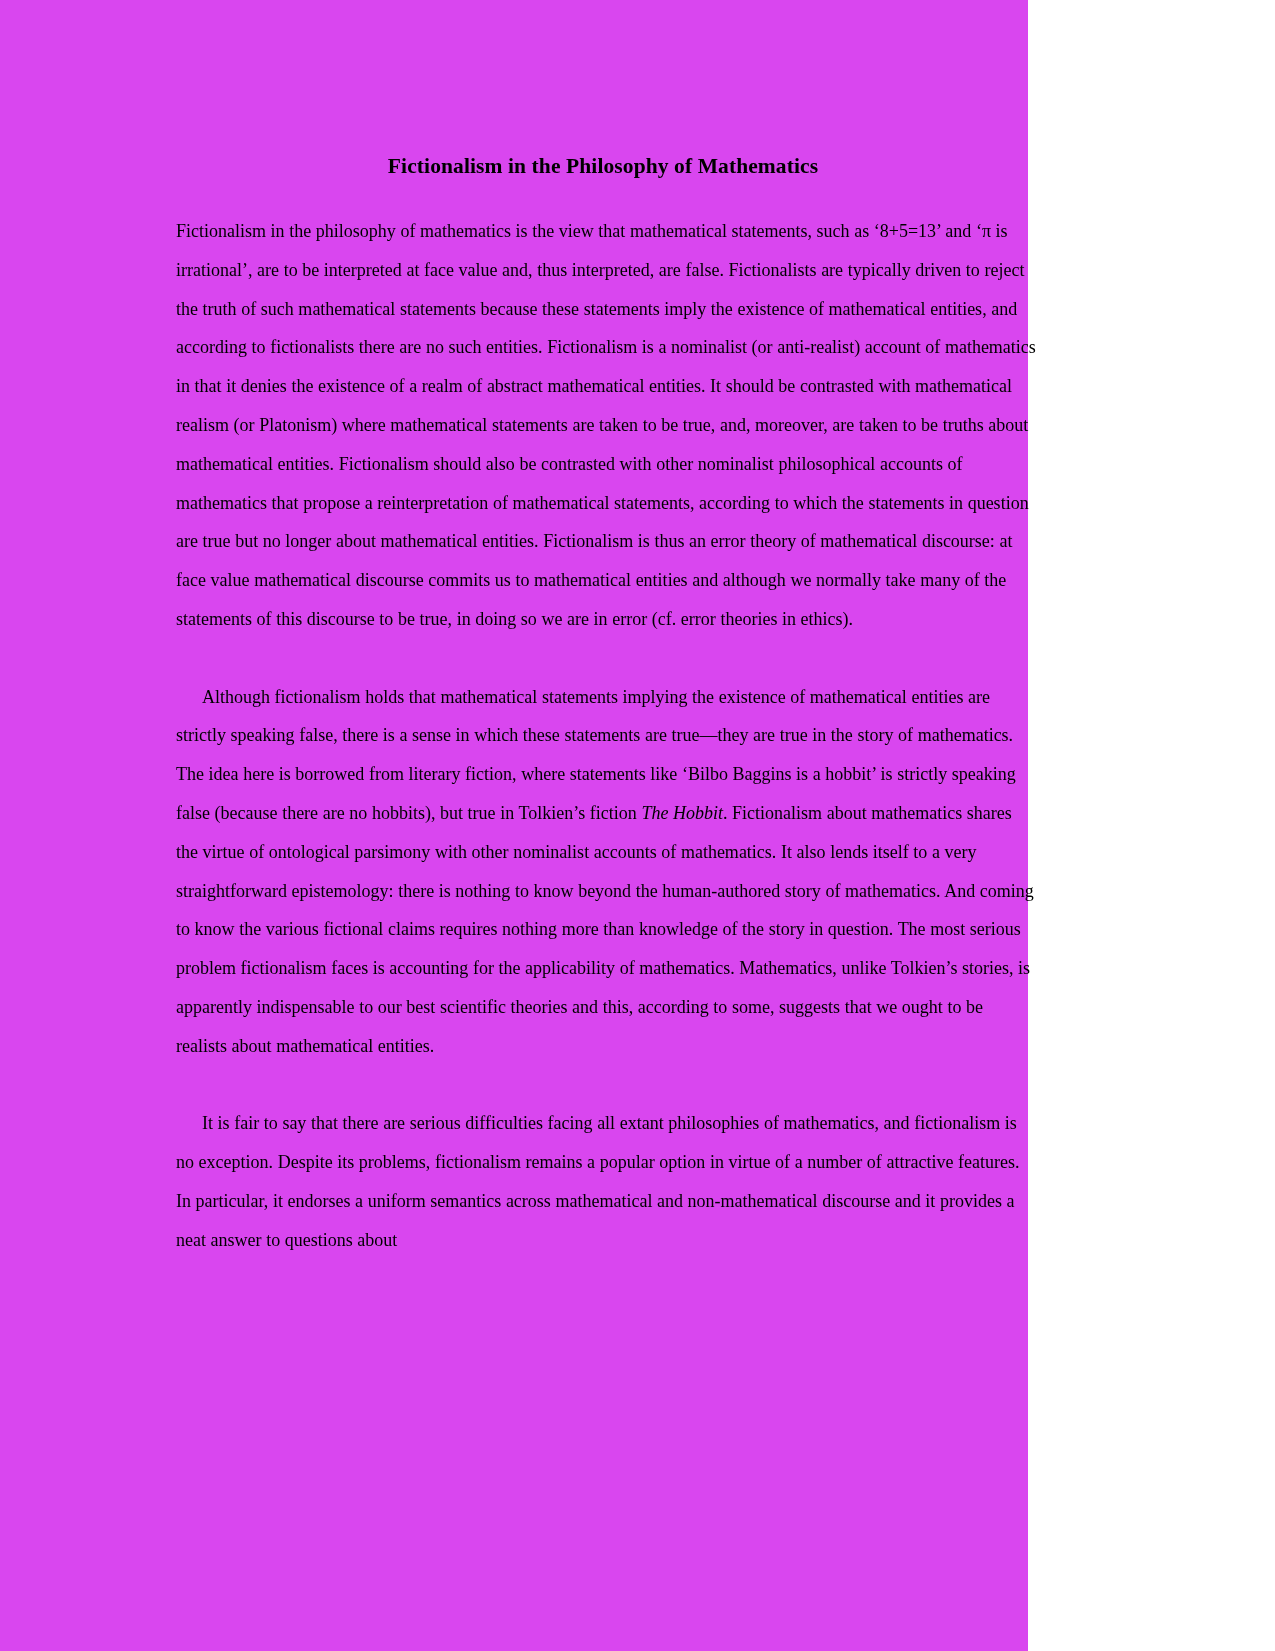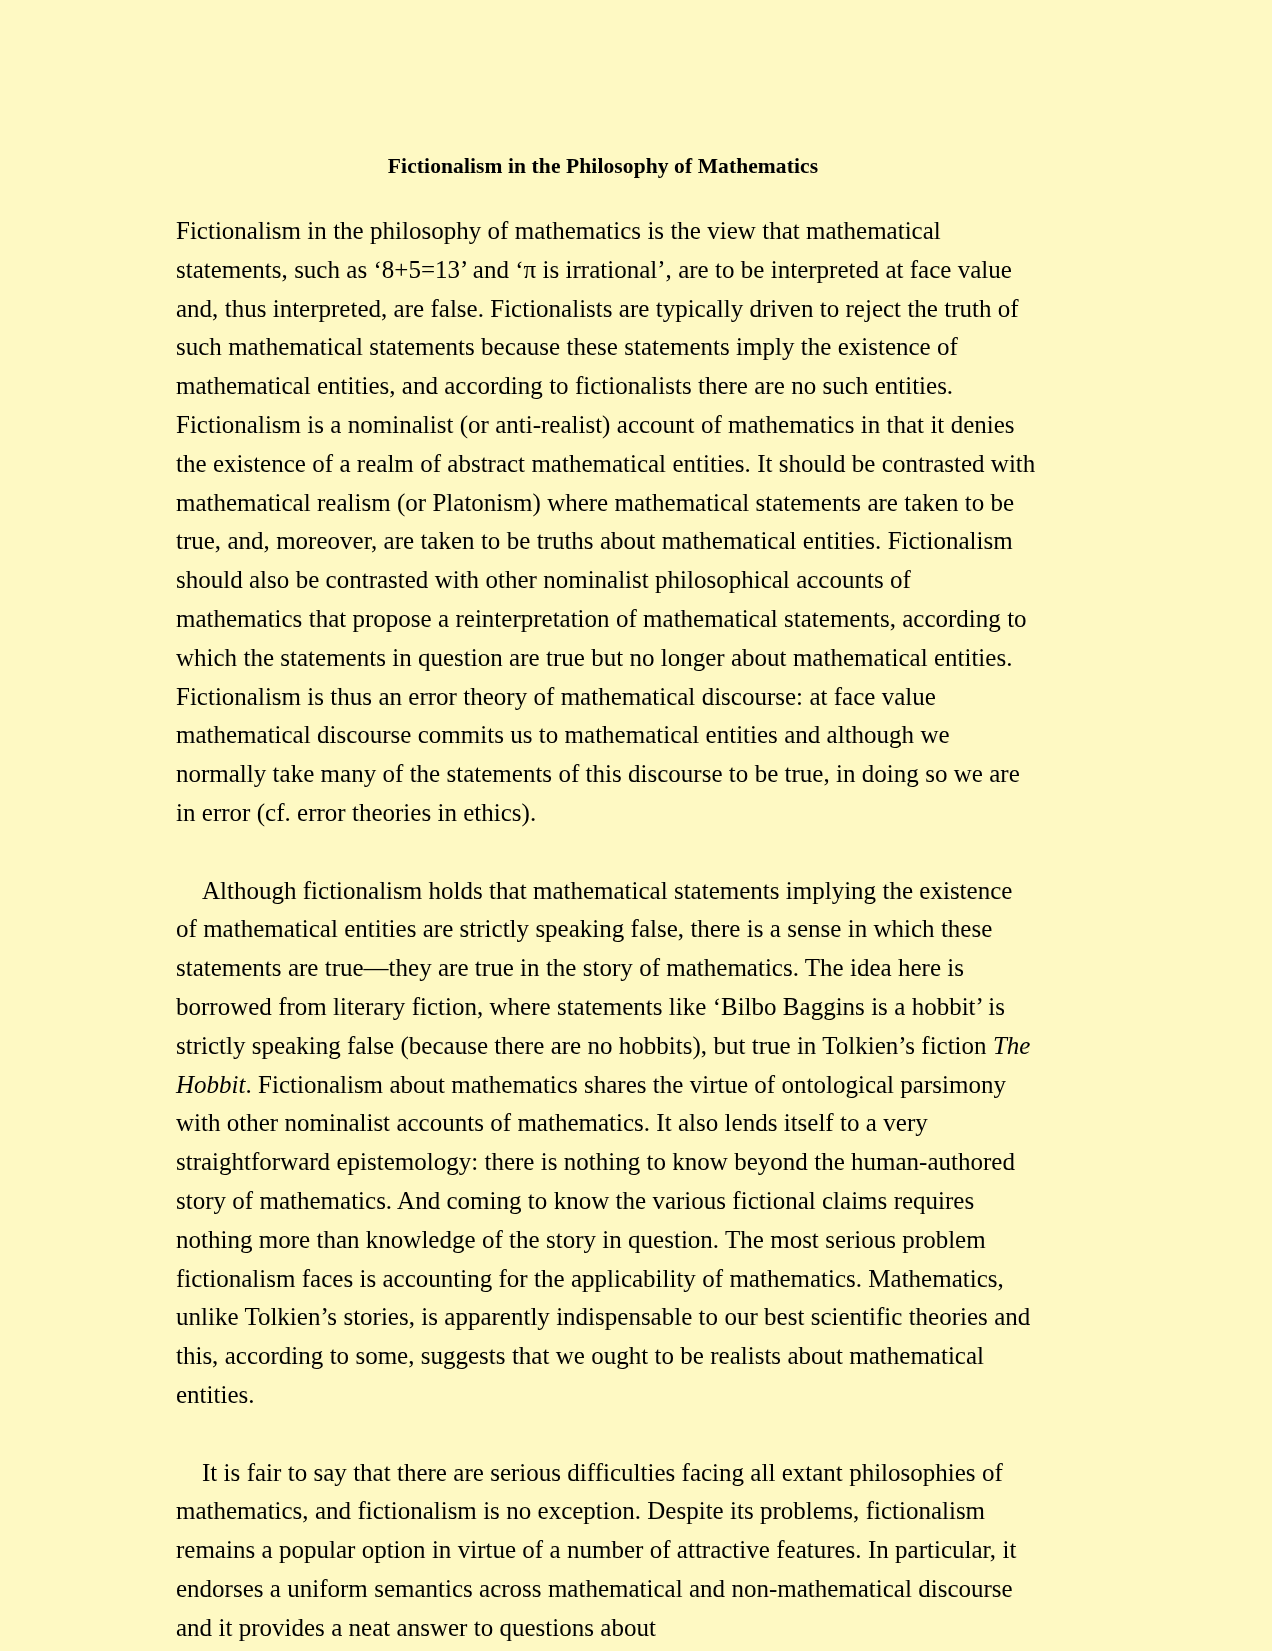--- a/index.html
+++ b/index.html
@@ -9,23 +9,23 @@
   }
   body {
     width: 1275px;
     height: 1651px;
     font-family: "Liberation Serif", "DejaVu Serif", serif;
     color: #000000;
     overflow: hidden;
   }
   .page {
     position: relative;
-    width: 1272px;
+    width: 1028px;
     height: 1651px;
-    background: #fef9c3;
+    background: #d946ef;
     box-sizing: border-box;
     padding: 0;
   }
   .doc-title {
     position: absolute;
     top: 140px;
     left: 176px;
     width: 854px;
     text-align: center;
     font-size: 21.5px;
@@ -33,21 +33,21 @@
     letter-spacing: 0.1px;
     line-height: 1.2;
   }
   .body-text {
     position: absolute;
     top: 212px;
     left: 176px;
     width: 860px;
   }
   .para {
-    font-size: 25px;
+    font-size: 18px;
     line-height: 38.8px;
     text-align: left;
     margin: 0 0 38.8px 0;
     white-space: pre-wrap;
     word-spacing: 0.1px;
   }
   .para:last-child {
     margin-bottom: 16px;
   }
   .para.indented {

